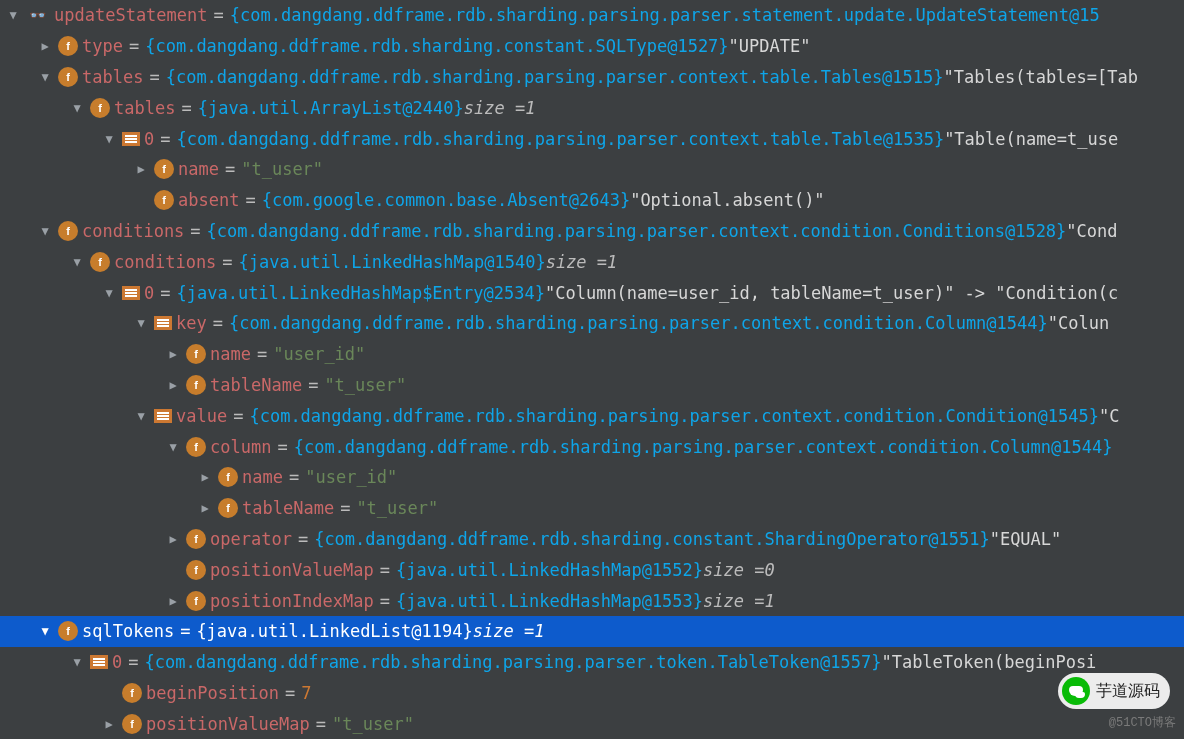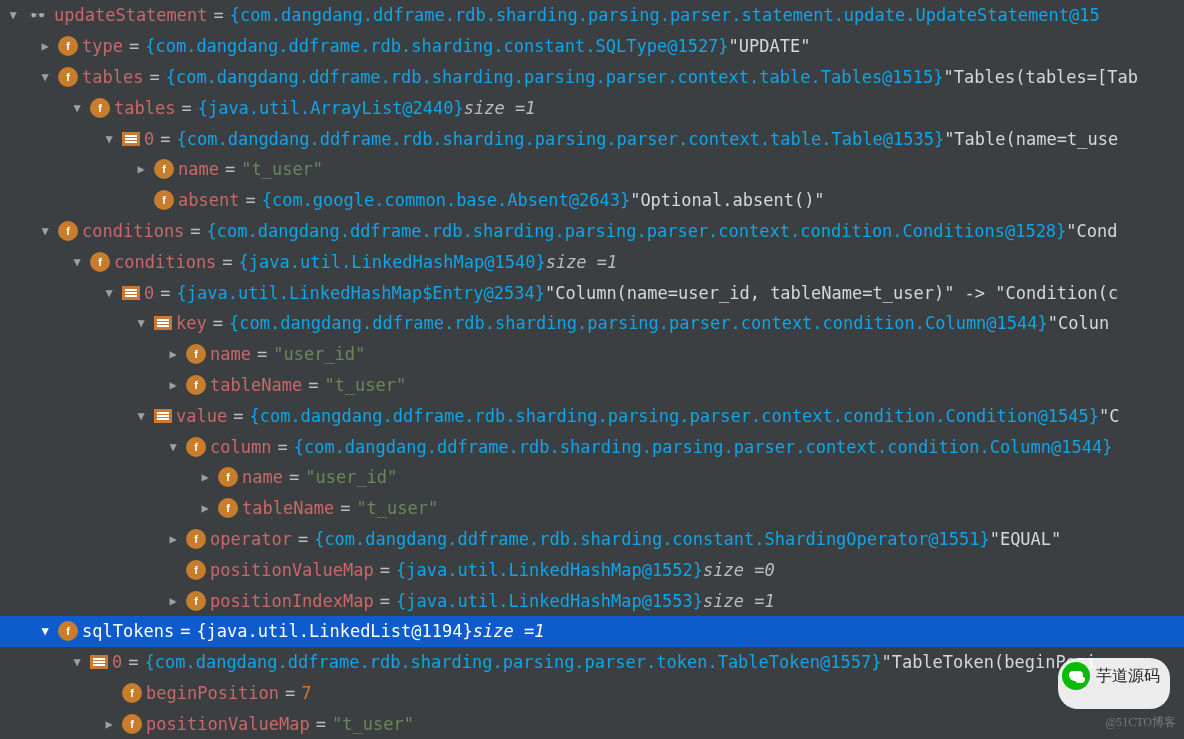--- a/index.html
+++ b/index.html
@@ -91,21 +91,21 @@
   .yellow { color: #cc7832; }
   .sizeword { color: #bbbbbb; font-style: italic; }
   .watermark-logo {
     position: absolute;
     right: 14px;
     bottom: 30px;
     display: flex;
     align-items: center;
     background: rgba(255,255,255,0.9);
     border-radius: 20px;
-    padding: 4px 10px 19px 4px;
+    padding: 4px 10px 4px 4px;
     font-family: sans-serif;
     font-size: 16px;
     color: #222;
     font-weight: 500;
   }
   .watermark-logo .bubble {
     width: 28px; height: 28px;
     border-radius: 50%;
     background: #09bb07;
     margin-right: 6px;
@@ -113,21 +113,21 @@
   }
   .watermark-logo .bubble::after{
     content:""; width:14px; height:10px;
     background:#fff; border-radius:4px 4px 6px 6px;
     box-shadow: 4px 4px 0 -2px #fff;
   }
   .watermark-text {
     position: absolute;
     right: 8px;
     bottom: 8px;
-    font-family: Liberation Serif, serif;
+    font-family: Liberation Mono, monospace;
     font-size: 12px;
     color: #7a7a7a;
   }
 </style>
 </head>
 <body>
 
 <div id="tree">
     <div class="row">
       <span class="indent" style="width: 0px;"></span>

